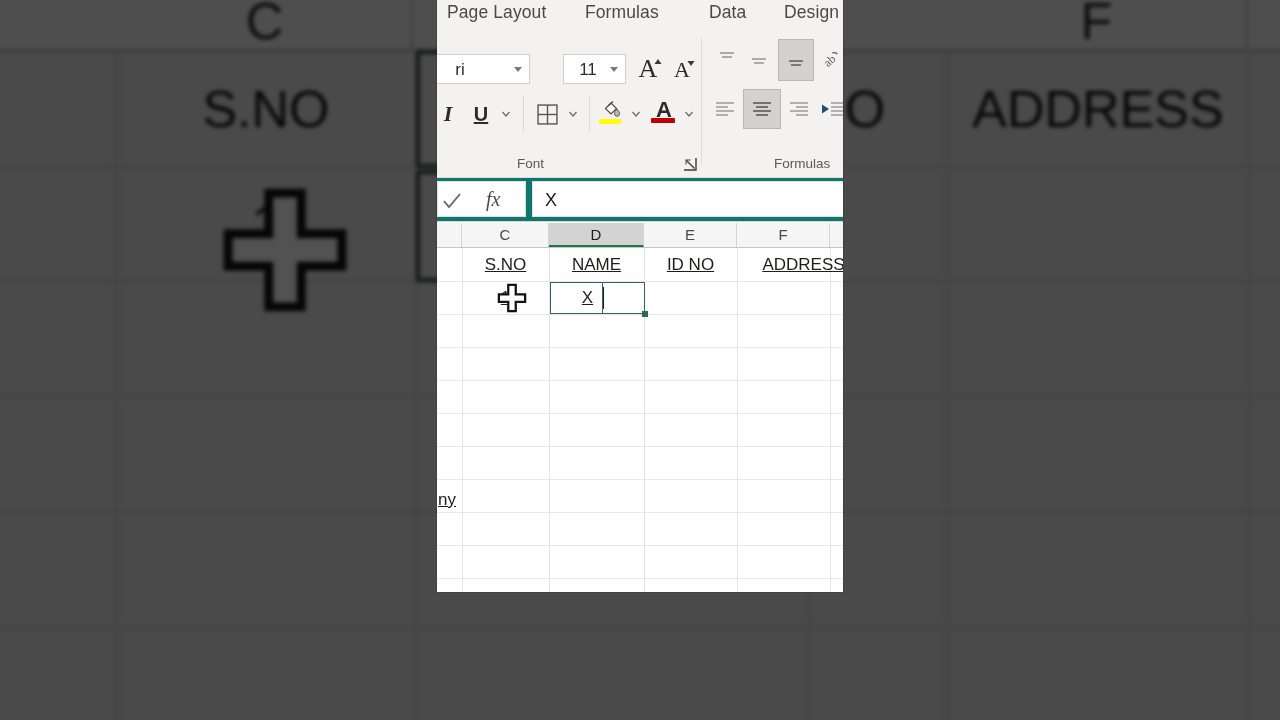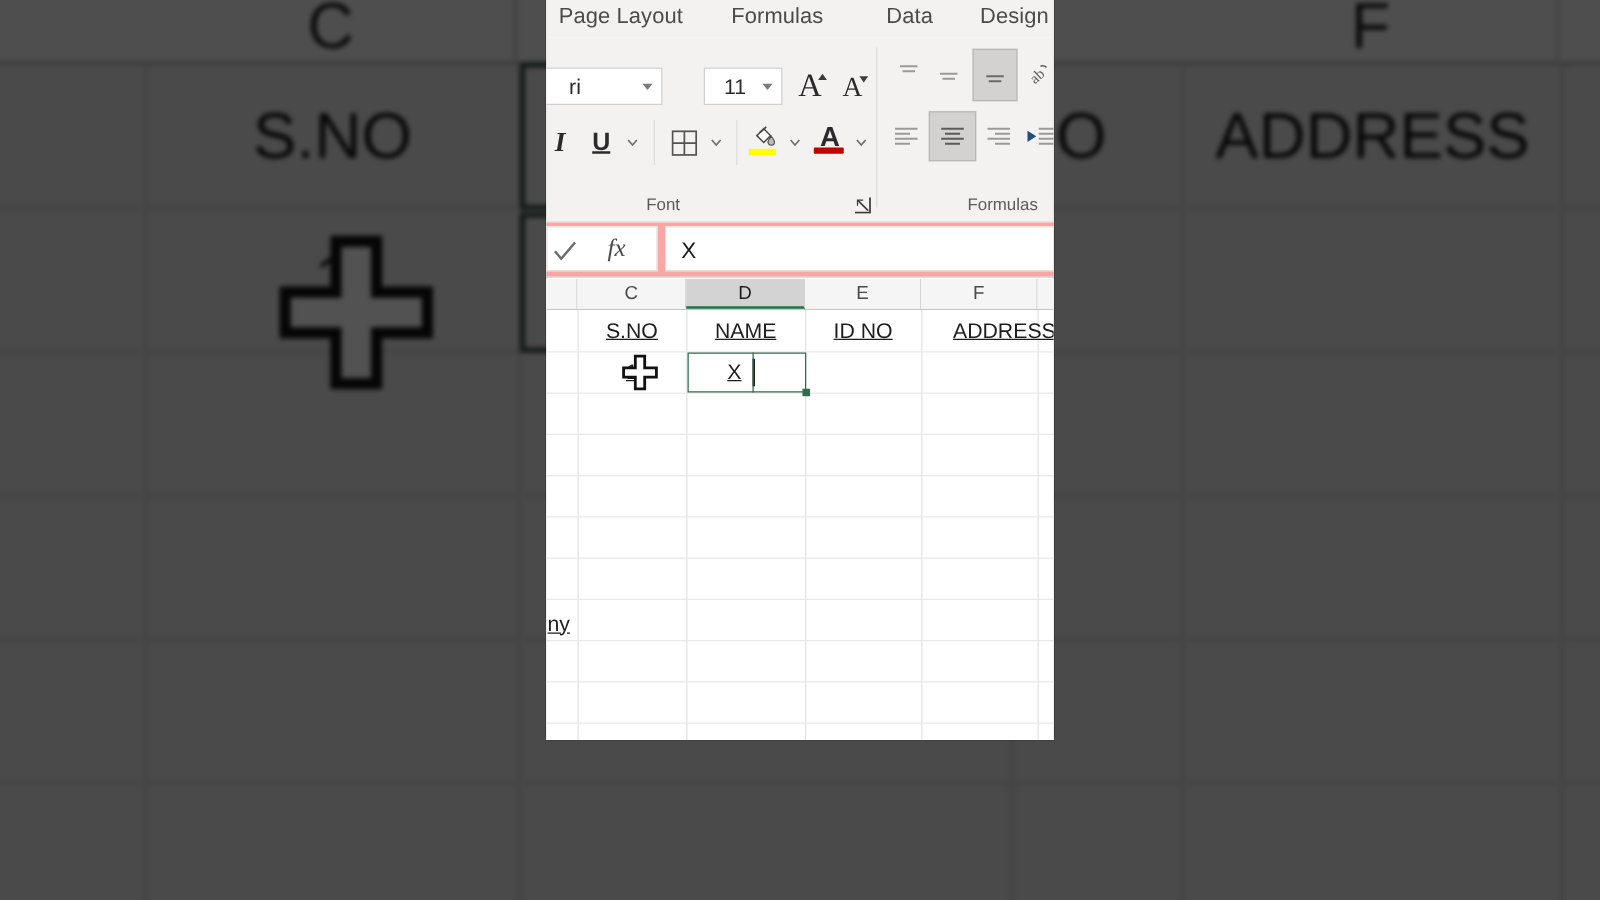--- a/index.html
+++ b/index.html
@@ -190,21 +190,21 @@
   .swatch {
     position: absolute;
     height: 5px;
     border-radius: 1px;
   }
 
   
   .formula-bar {
     position: relative;
     height: 44px;
-    background: #fca5a5;
+    background: #0f766e;
     border-bottom: 1px solid #d9d7d5;
   }
   .fb-tools {
     position: absolute;
     left: 0; top: 3px;
     width: 89px; height: 36px;
     background: #ffffff;
     border: 1px solid #e3e1df;
   }
   .fb-check {

